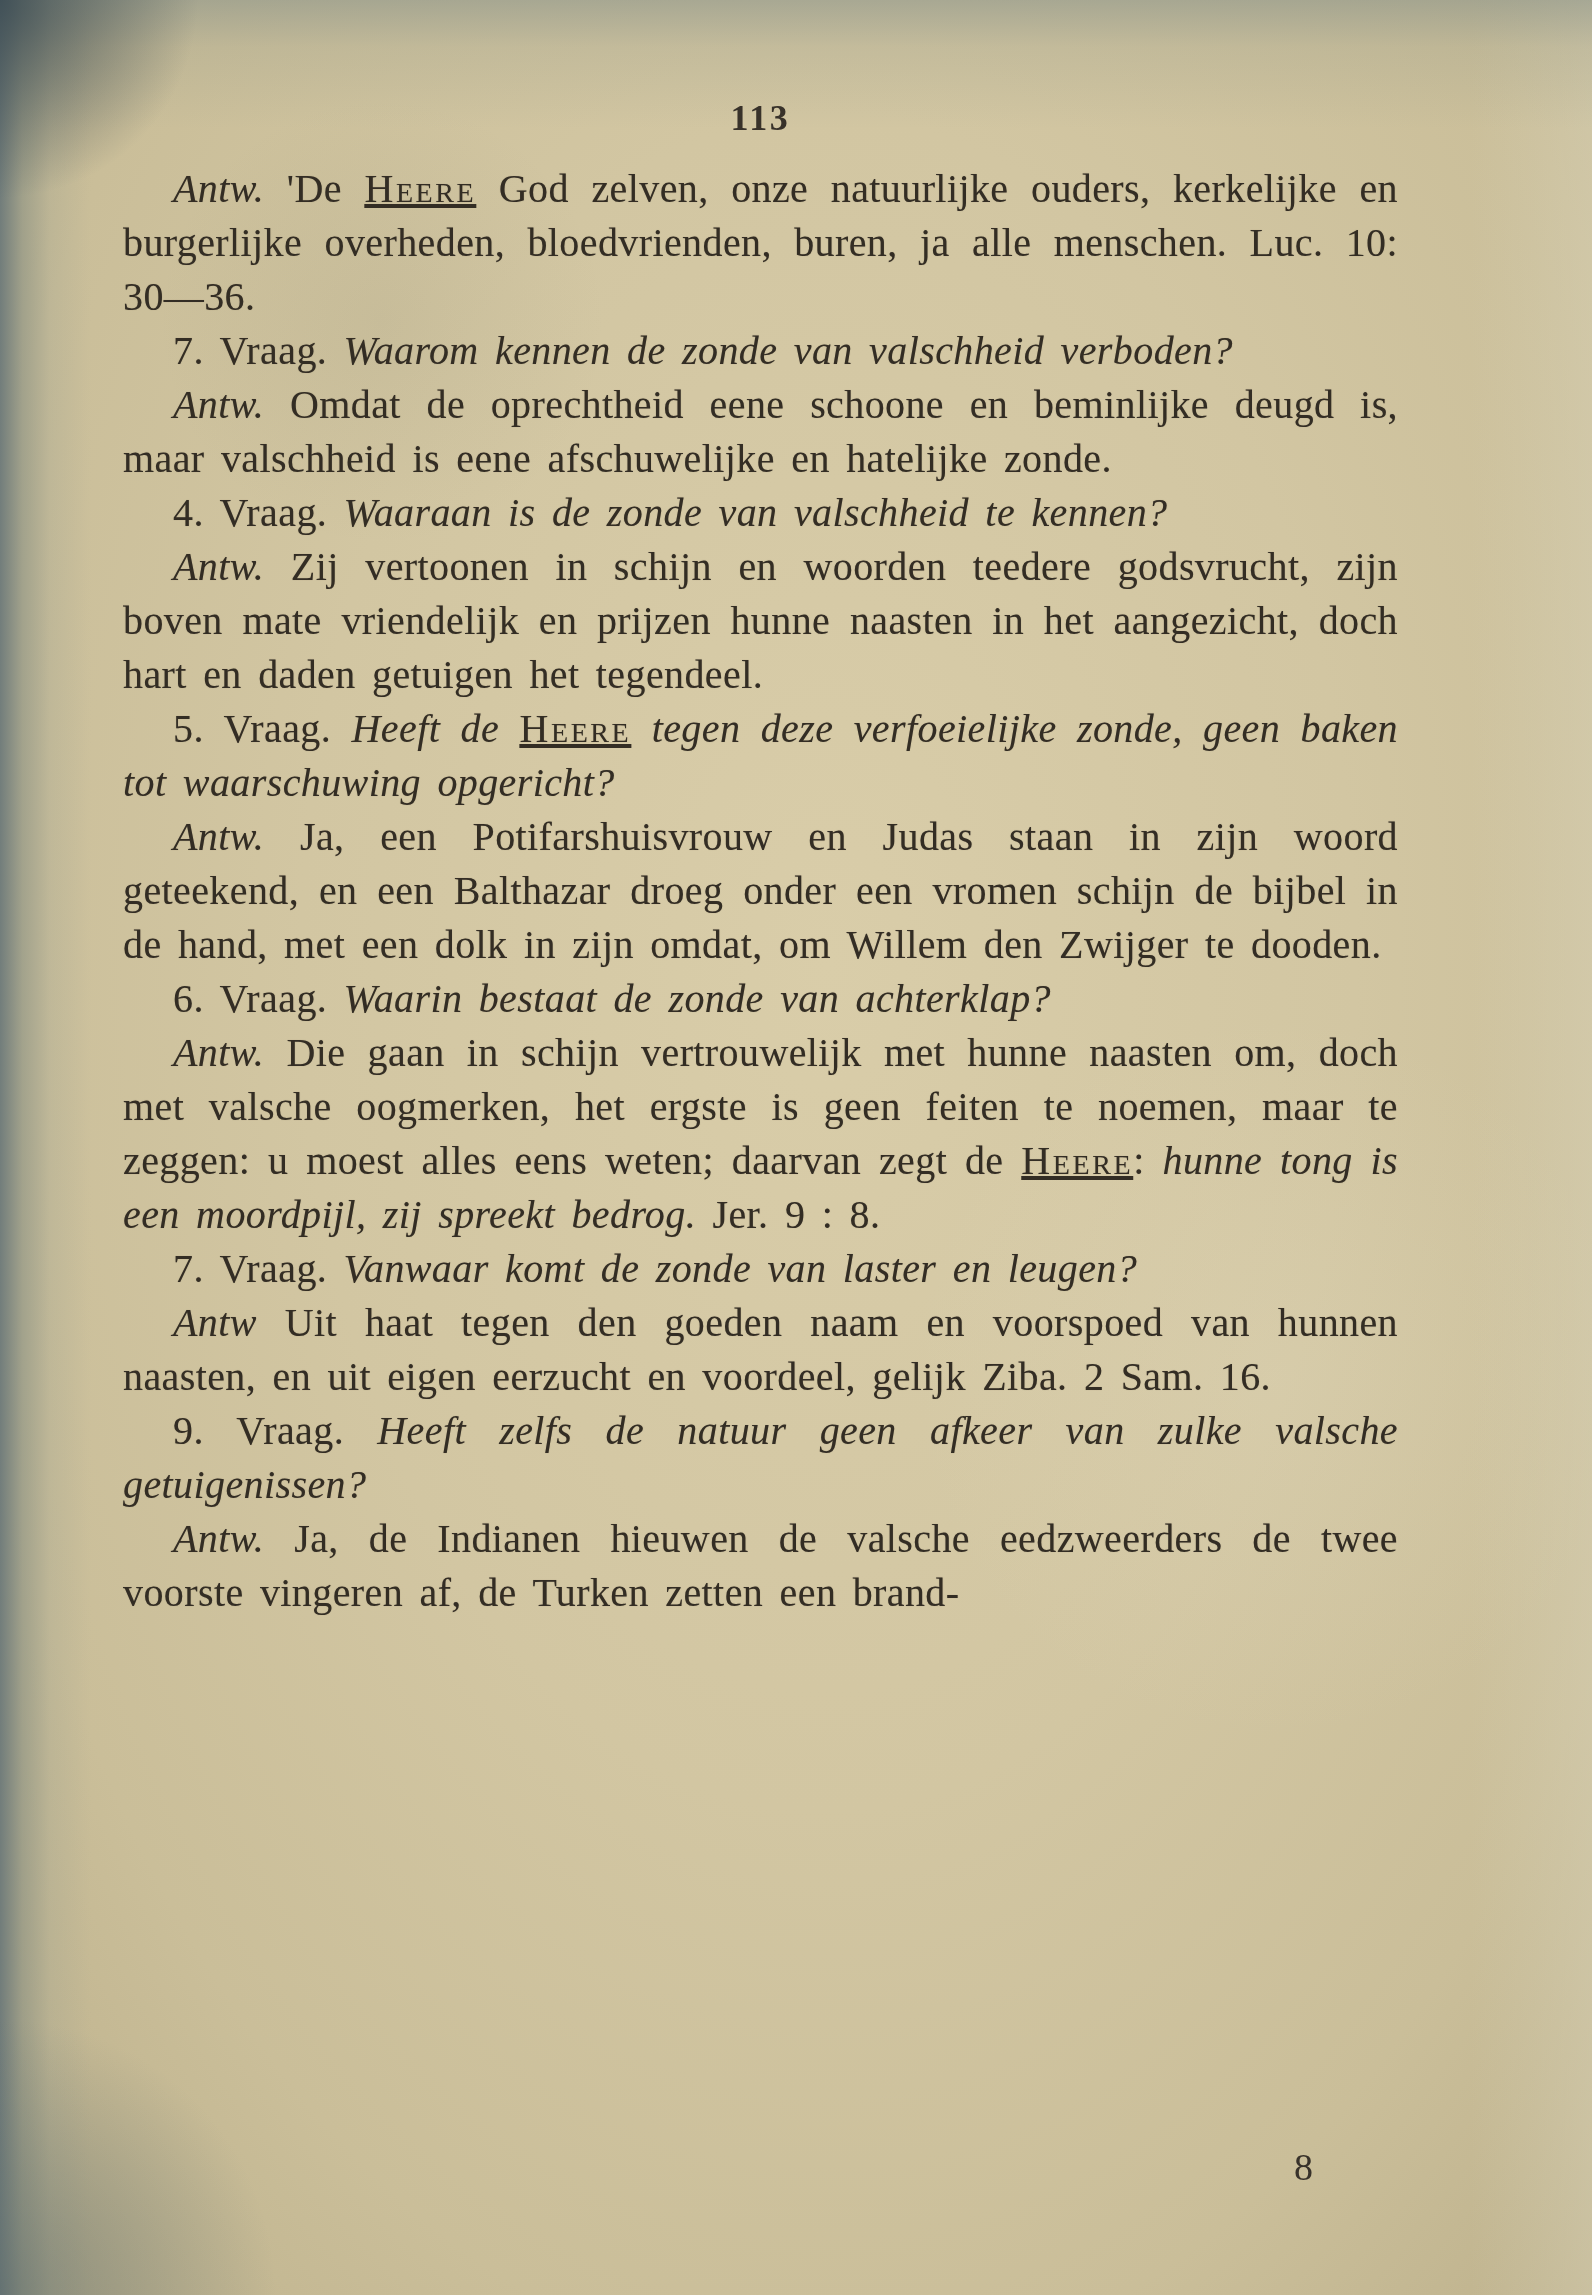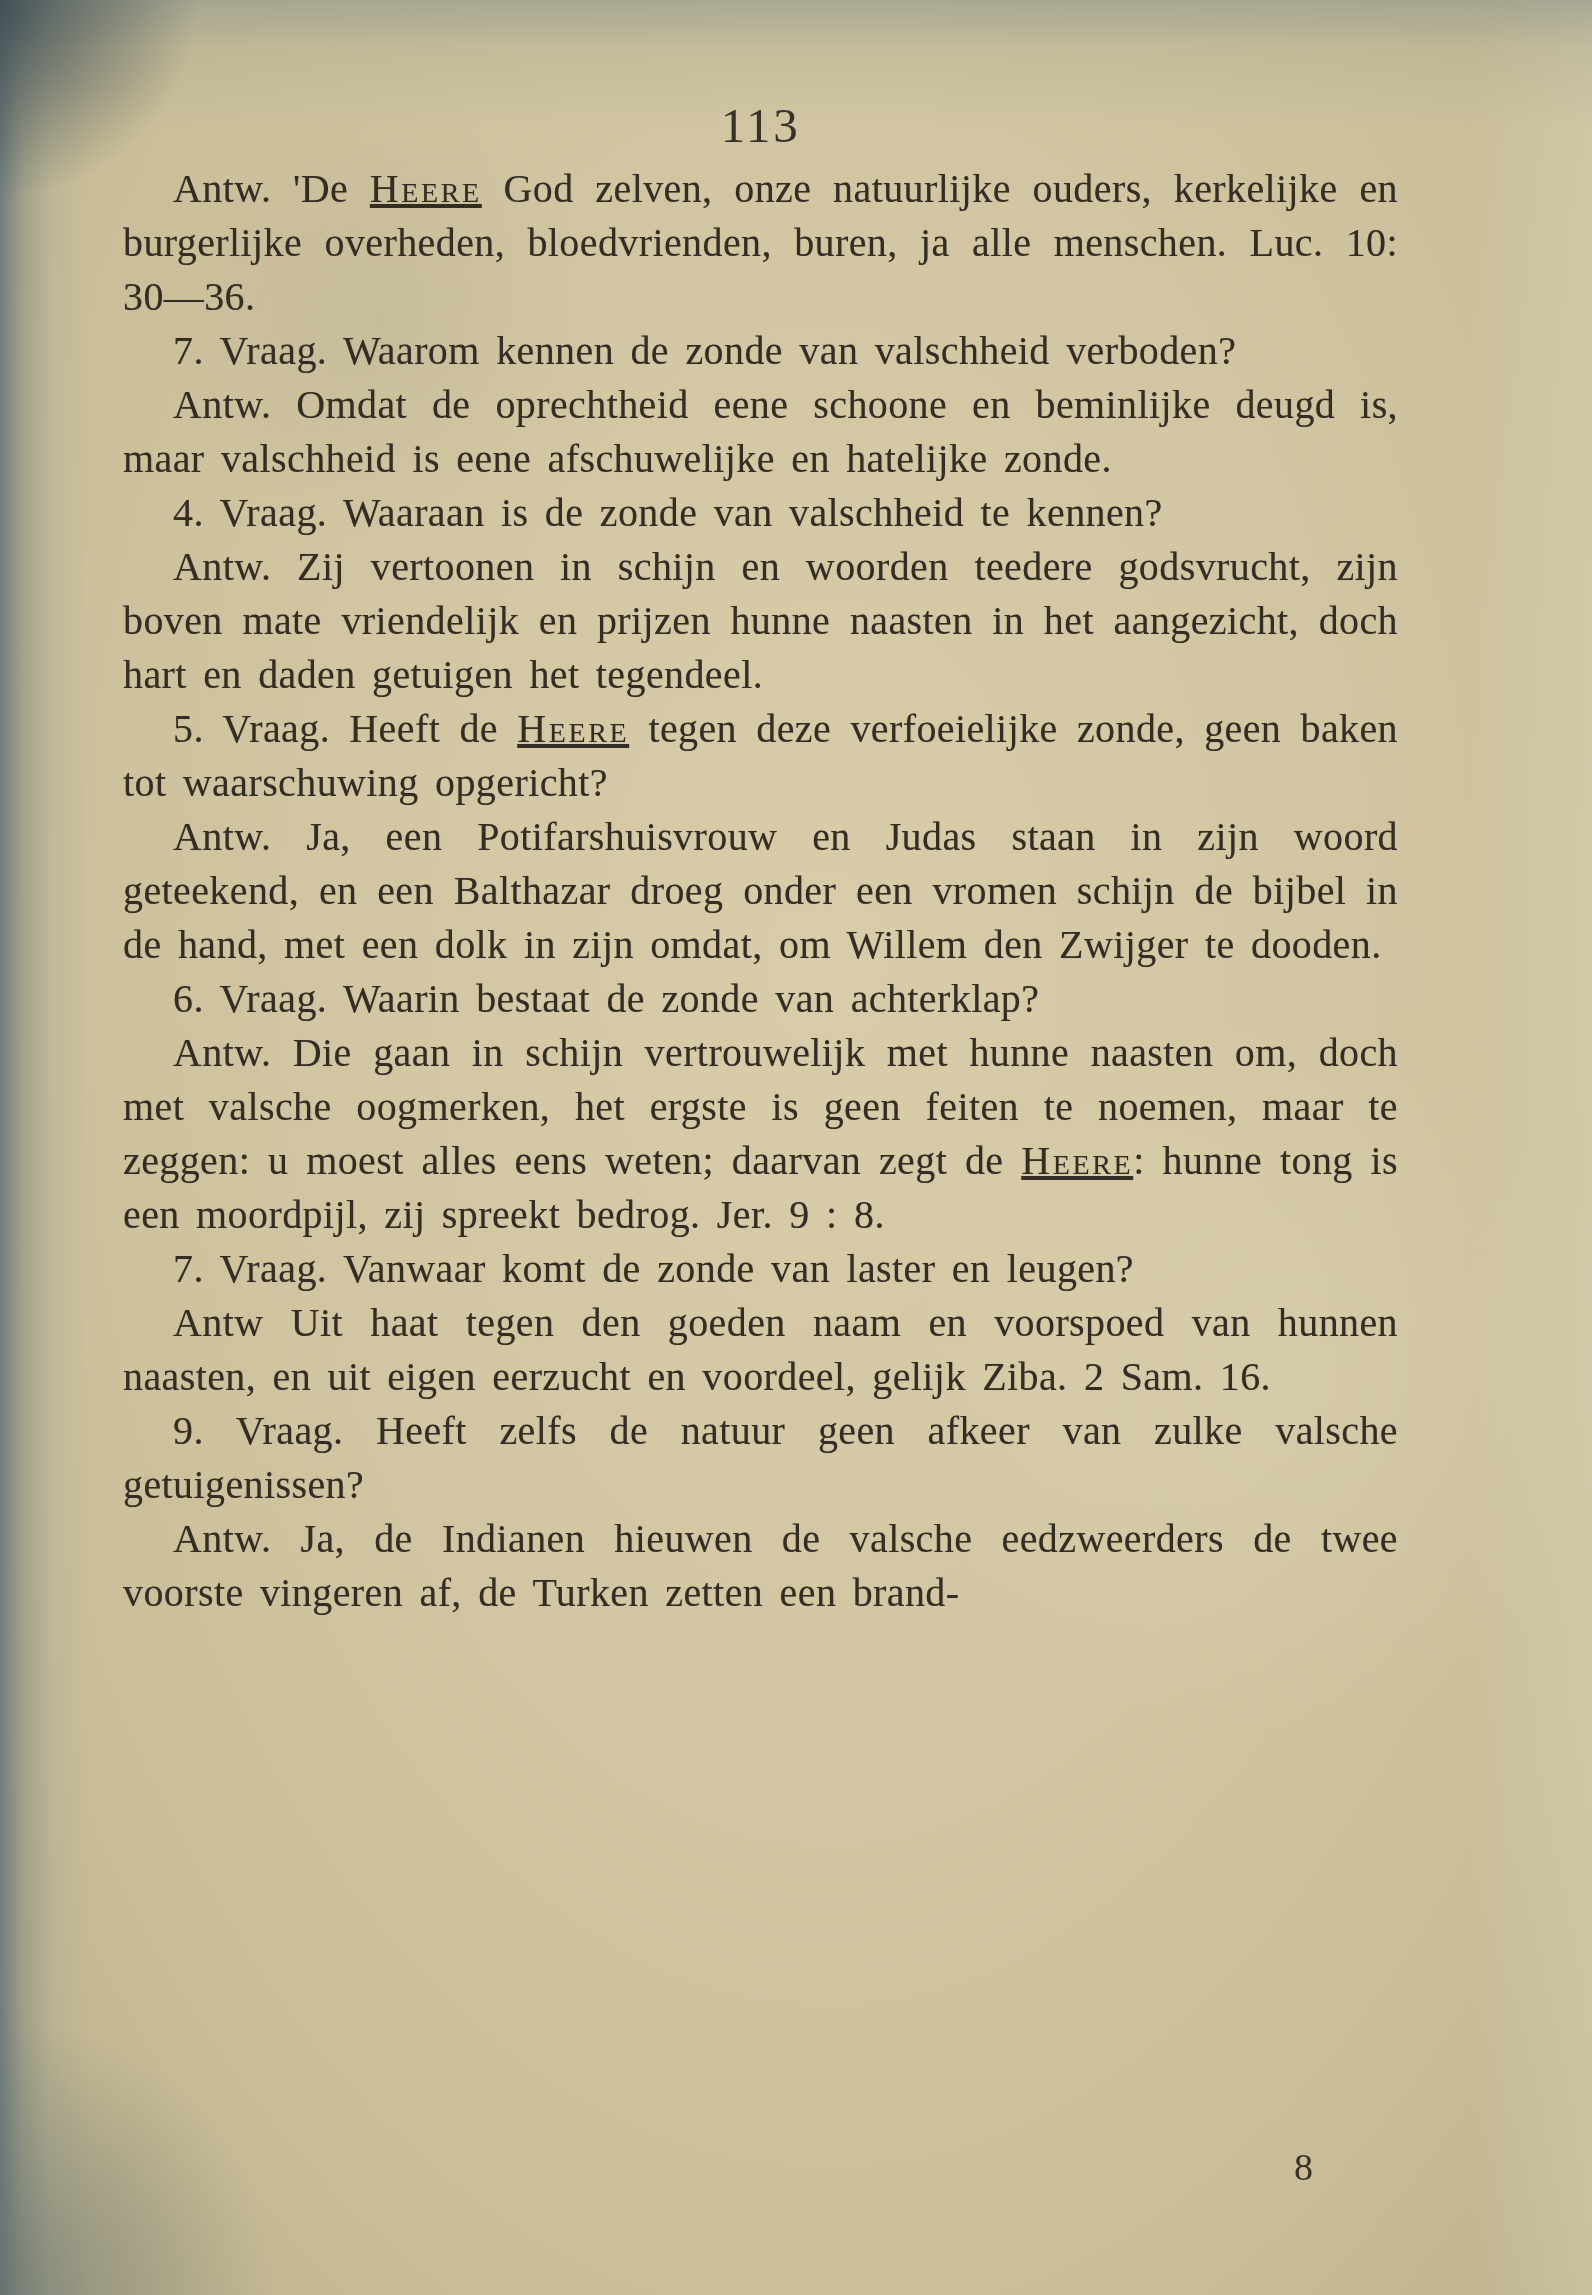--- a/index.html
+++ b/index.html
@@ -27,43 +27,44 @@
       radial-gradient(circle at 24% 14%, rgba(120, 118, 96, 0.10) 0px, rgba(120,118,96,0.0) 224px),
       radial-gradient(circle at 80% 60%, rgba(228, 220, 192, 0.25) 0px, rgba(228,220,192,0.0) 362px),
       radial-gradient(ellipse at 52% 42%, #d9cda9 0%, #d2c6a2 45%, #cabe99 75%, #bcb08b 100%);
   }
   .page-number {
     position: absolute;
     top: 97px;
     left: 123px;
     width: 1275px;
     text-align: center;
-    font-size: 49px;
+    font-size: 36px;
     letter-spacing: 2.6px;
     color: #38322a;
+    font-weight: bold;
   }
   .text-block {
     position: absolute;
     top: 162px;
     left: 123px;
     width: 1275px;
     font-size: 40px;
     line-height: 54px;
     text-align: justify;
     letter-spacing: 0.4px;
     word-spacing: 6px;
     text-shadow: 0 0 0.9px rgba(70, 58, 44, 0.35);
   }
   .text-block p {
     margin: 0;
     padding: 0;
     text-indent: 50px;
   }
   .run-n { font-style: normal; }
-  .run-i { }
+  .run-i { font-style: italic; }
   .run-sc {
     font-variant: small-caps;
     letter-spacing: 2.6px;
     text-decoration: underline;
   }
   .signature-mark {
     position: absolute;
     top: 2145px;
     left: 1294px;
     font-size: 38px;

